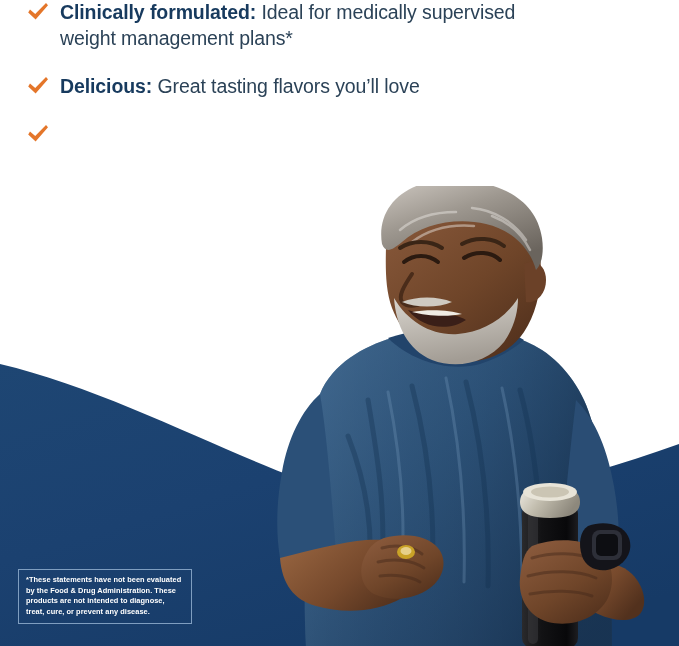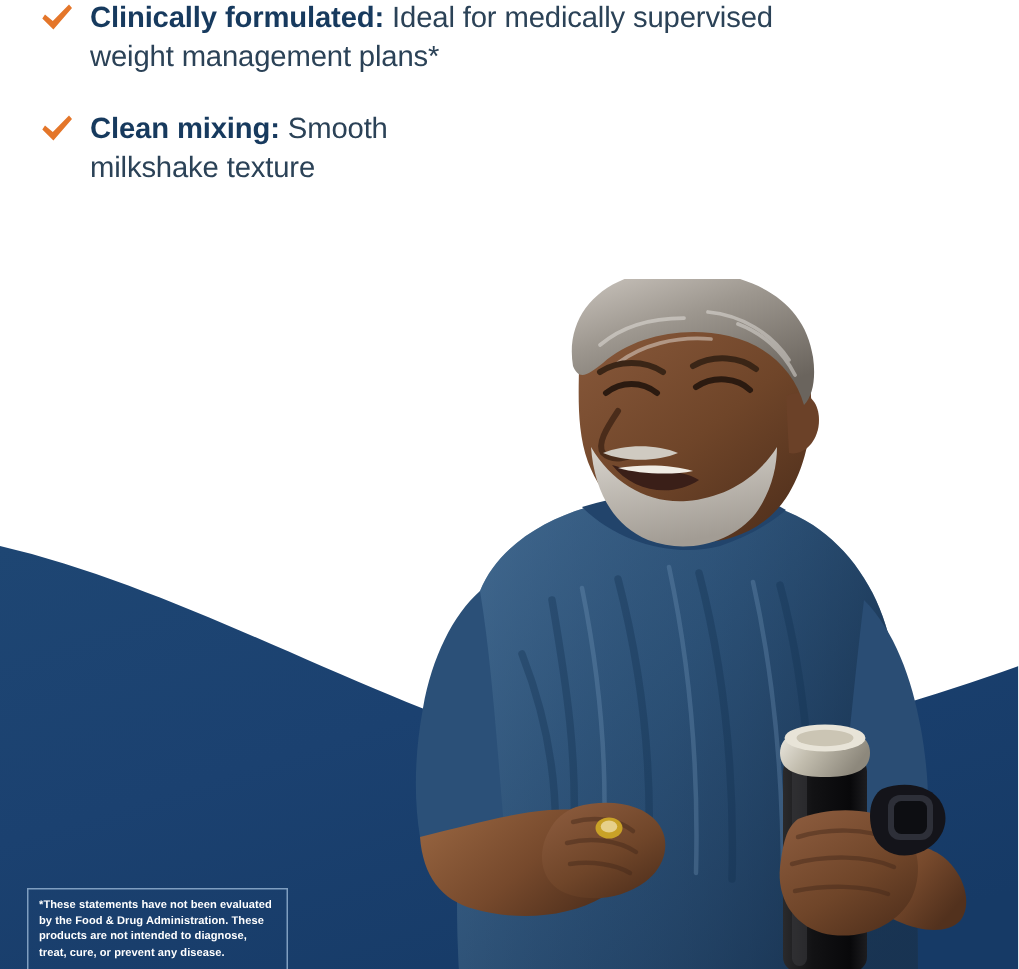--- a/index.html
+++ b/index.html
@@ -68,21 +68,21 @@
     top: 186px;
     width: 452px;
     height: 462px;
     z-index: 3;
   }
 
   
   .disclaimer {
     position: absolute;
     left: 18px;
-    top: 592px;
+    top: 569px;
     width: 174px;
     box-sizing: border-box;
     border: 1px solid #7f9ec0;
     padding: 5px 7px 6px 7px;
     z-index: 6;
   }
   .disclaimer p {
     margin: 0;
     font-size: 7.4px;
     line-height: 1.42;
@@ -111,29 +111,34 @@
 
     <li class="benefit-row">
       <svg class="check-icon" viewBox="0 0 24 22" xmlns="http://www.w3.org/2000/svg">
         <path d="M2.2,11.4 L4.0,8.6 L9.2,13.0 L20.0,2.0 L22.0,4.3 L9.6,18.6 Z" fill="#e4762a"></path>
       </svg>
       <div class="benefit-text">
         <span class="benefit-term">Clinically formulated:</span><span> Ideal for medically supervised weight management plans*</span>
       </div>
     </li>
 
-
-
     <li class="benefit-row">
       <svg class="check-icon" viewBox="0 0 24 22" xmlns="http://www.w3.org/2000/svg">
         <path d="M2.2,11.4 L4.0,8.6 L9.2,13.0 L20.0,2.0 L22.0,4.3 L9.6,18.6 Z" fill="#e4762a"></path>
       </svg>
-      <div class="benefit-text" style="max-width:262px;">
-        <span class="benefit-term">Clean mixing:</span><span> Smooth milkshake texture</span>
+      <div class="benefit-text">
+        <span class="benefit-term">Delicious:</span><span> Great tasting flavors you’ll love</span>
       </div>
+    </li>
+
+
+    <li class="benefit-row">
+      <svg class="check-icon" viewBox="0 0 24 22" xmlns="http://www.w3.org/2000/svg">
+        <path d="M2.2,11.4 L4.0,8.6 L9.2,13.0 L20.0,2.0 L22.0,4.3 L9.6,18.6 Z" fill="#e4762a"></path>
+      </svg>
     </li>
 
   </ul>
 
   <svg class="photo" viewBox="0 0 452 462" xmlns="http://www.w3.org/2000/svg">
     <defs>
       <linearGradient id="shirtG" x1="0.1" y1="0" x2="0.9" y2="1">
         <stop offset="0%" stop-color="#3a6289"></stop>
         <stop offset="40%" stop-color="#2d5379"></stop>
         <stop offset="100%" stop-color="#1e3c5e"></stop>

